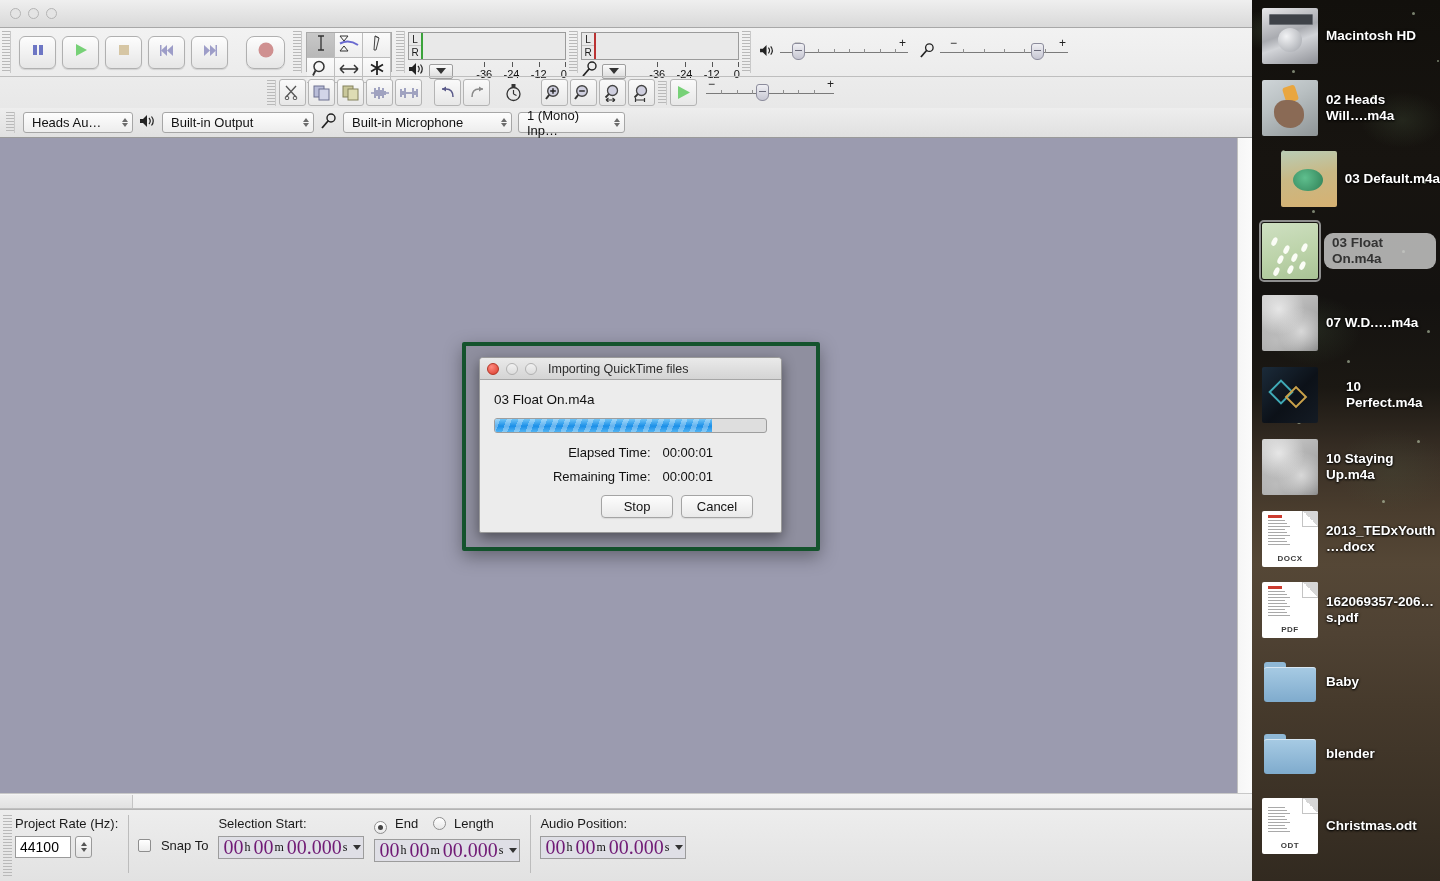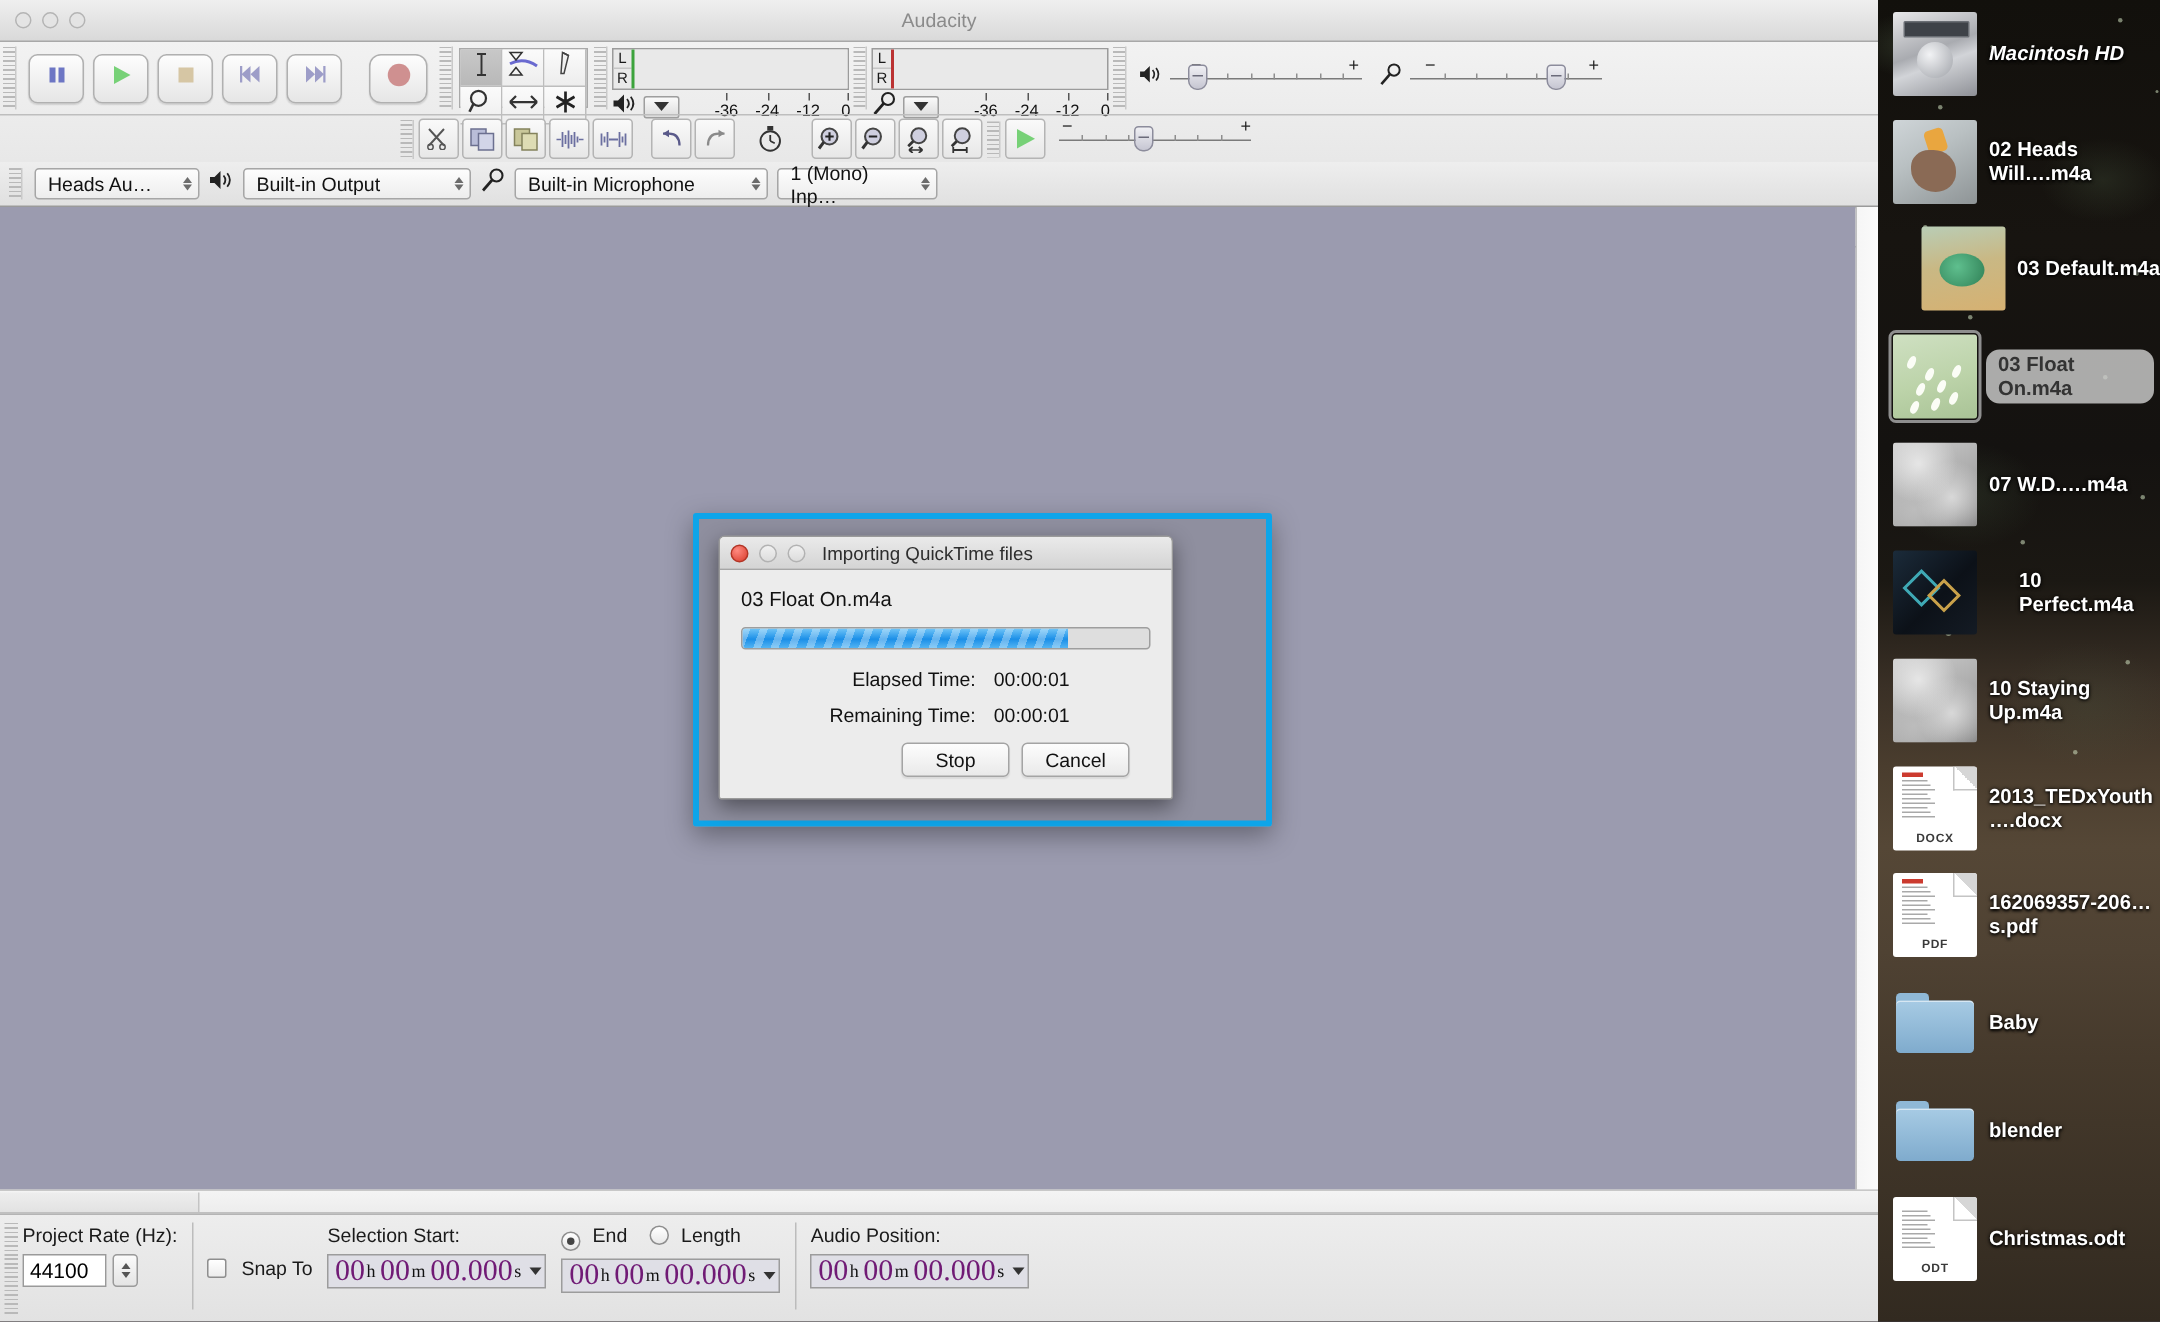--- a/index.html
+++ b/index.html
@@ -208,22 +208,22 @@
     border-top:5px solid #333; margin-left: 3px; }
   .vdiv { width:1px; background:#bcbcbc; height: 58px; margin: 5px 9px 0 0; }
   .radio { width: 13px; height:13px; border-radius:50%; border:1px solid #8e8e8e;
     background: linear-gradient(180deg,#fff,#e8e8e8); display:inline-flex;
     align-items:center; justify-content:center; vertical-align:-2px; margin-right:4px; }
   .radio.on::after { content:""; width:5px; height:5px; border-radius:50%; background:#444; }
   .ckbox { width: 13px; height:13px; border:1px solid #8e8e8e; border-radius:2px;
     background: linear-gradient(180deg,#fff,#ececec); display:inline-block; vertical-align:-2px; margin-right:6px; }
 
   
-  .dlg-hl { position:absolute; left:462px; top:342px; width: 386px; height: 209px;
-    border: 4px solid #0ea5e9; border-radius: 2px;
+  .dlg-hl { position:absolute; left:462px; top:342px; width: 358px; height: 209px;
+    border: 4px solid #14532d; border-radius: 2px;
     background: rgba(120,120,130,.35);
     box-shadow: 0 6px 18px rgba(0,0,0,.35); }
   .dlg { position:absolute; left: 13px; top: 11px; width: 303px; height: 176px;
     background: #ececec; border:1px solid #9a9a9a; border-radius: 4px 4px 2px 2px;
     box-shadow: 0 5px 14px rgba(0,0,0,.45); overflow:hidden; }
   .dlg-title { height: 22px; background: linear-gradient(180deg,#eaeaea,#d4d4d4);
     border-bottom:1px solid #a6a6a6; display:flex; align-items:center; padding-left:7px; gap:7px; }
   .dlg-title .ttxt { font-size: 12.5px; color:#2d2d2d; margin-left: 4px; }
   .dl-close { width:12px;height:12px;border-radius:50%;
     background: radial-gradient(circle at 35% 30%,#ff8a80,#d93b2b); border:1px solid #b33526; }
@@ -252,21 +252,20 @@
 <div id="root">
 
   <div class="win">
 
     <div class="titlebar">
       <div class="lights">
         <i></i>
         <i></i>
         <i></i>
       </div>
-      <div class="tb-title">Audacity</div>
     </div>
 
     <div class="toolarea">
       <div class="toolrow" style="height:48px;">
         <div class="grip"></div>
 
         <div class="transport">
           <div class="tbtn">
             <span>
               <svg width="14" height="14" viewBox="0 0 14 14">
@@ -834,21 +833,21 @@
       <i class="desk-speck" style="left: 150px; top: 250px; width: 3px; height: 3px;"></i>
       <i class="desk-speck" style="left: 20px; top: 300px; width: 4px; height: 4px;"></i>
       <i class="desk-speck" style="left: 175px; top: 330px; width: 3px; height: 3px;"></i>
       <i class="desk-speck" style="left: 95px; top: 360px; width: 3px; height: 3px;"></i>
       <i class="desk-speck" style="left: 45px; top: 420px; width: 4px; height: 4px;"></i>
       <i class="desk-speck" style="left: 165px; top: 440px; width: 3px; height: 3px;"></i>
       <i class="desk-speck" style="left: 15px; top: 470px; width: 3px; height: 3px;"></i>
       <i class="desk-speck" style="left: 130px; top: 500px; width: 3px; height: 3px;"></i>
       <i class="desk-speck" style="left: 75px; top: 30px; width: 2px; height: 2px;"></i>
       <i class="desk-speck" style="left: 185px; top: 60px; width: 2px; height: 2px;"></i>
-      <div class="dicon" style="top: 4px; font-style: italic;">
+      <div class="dicon" style="top: 4px;">
         <div class="thumb t-hd"></div>
         <div class="lbl">Macintosh HD</div>
       </div>
       <div class="dicon" style="top: 75.8px;">
         <div class="thumb t-a1"></div>
         <div class="lbl">02 Heads Will….m4a</div>
       </div>
       <div class="dicon" style="top: 147px; justify-content: flex-end;">
         <div class="thumb t-a2"></div>
         <div class="lbl">03 Default.m4a</div>

